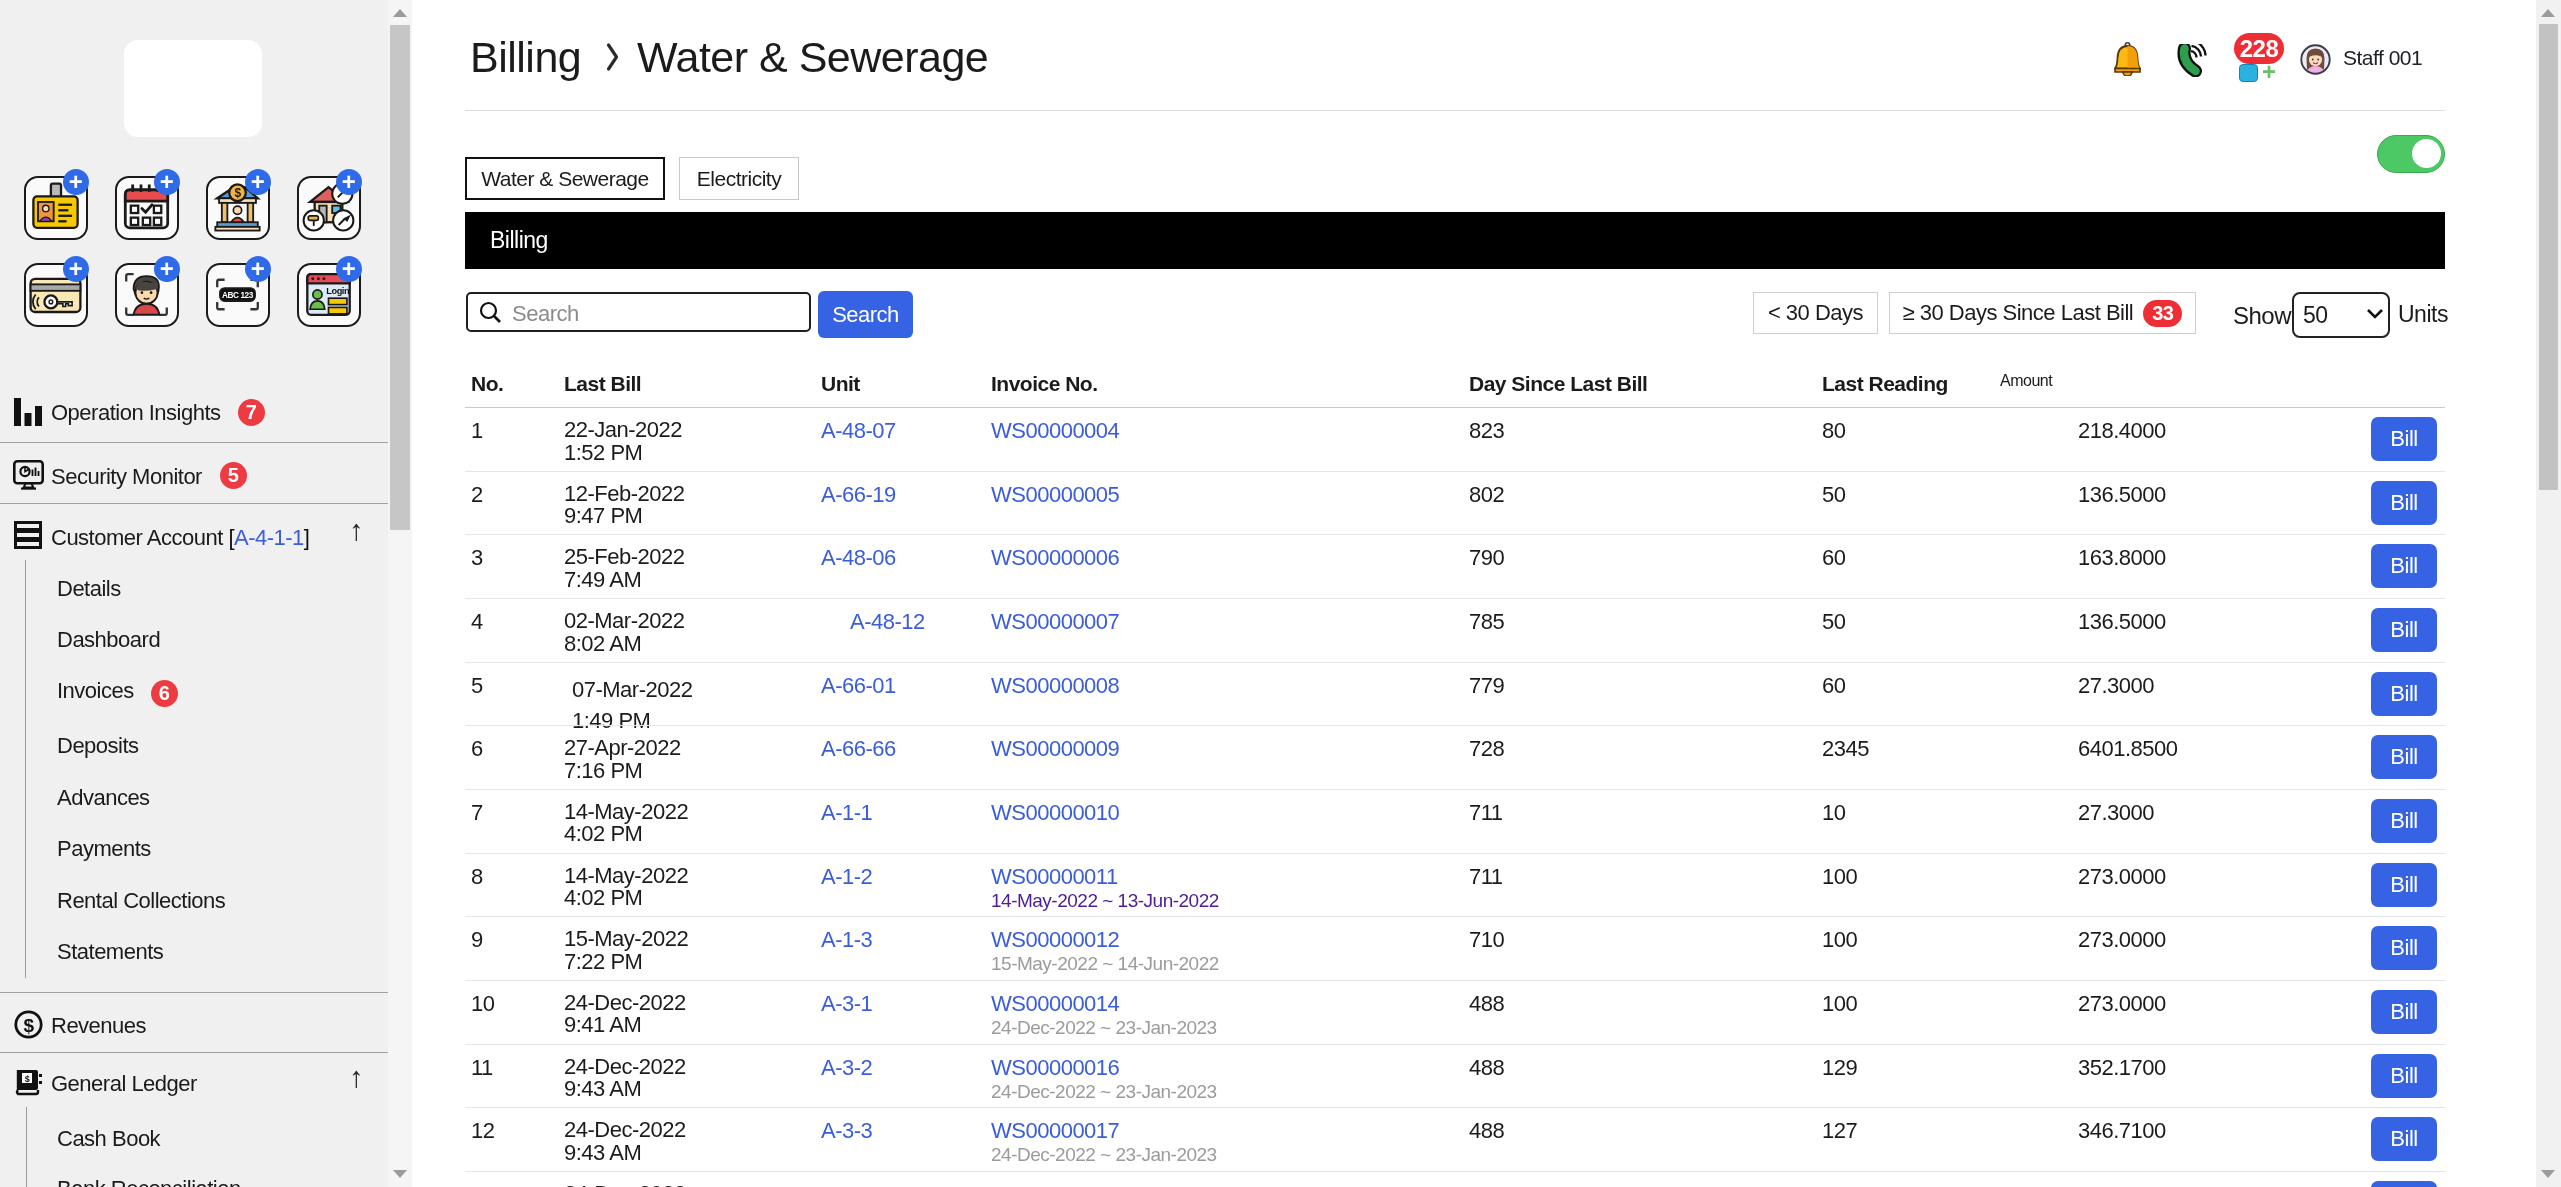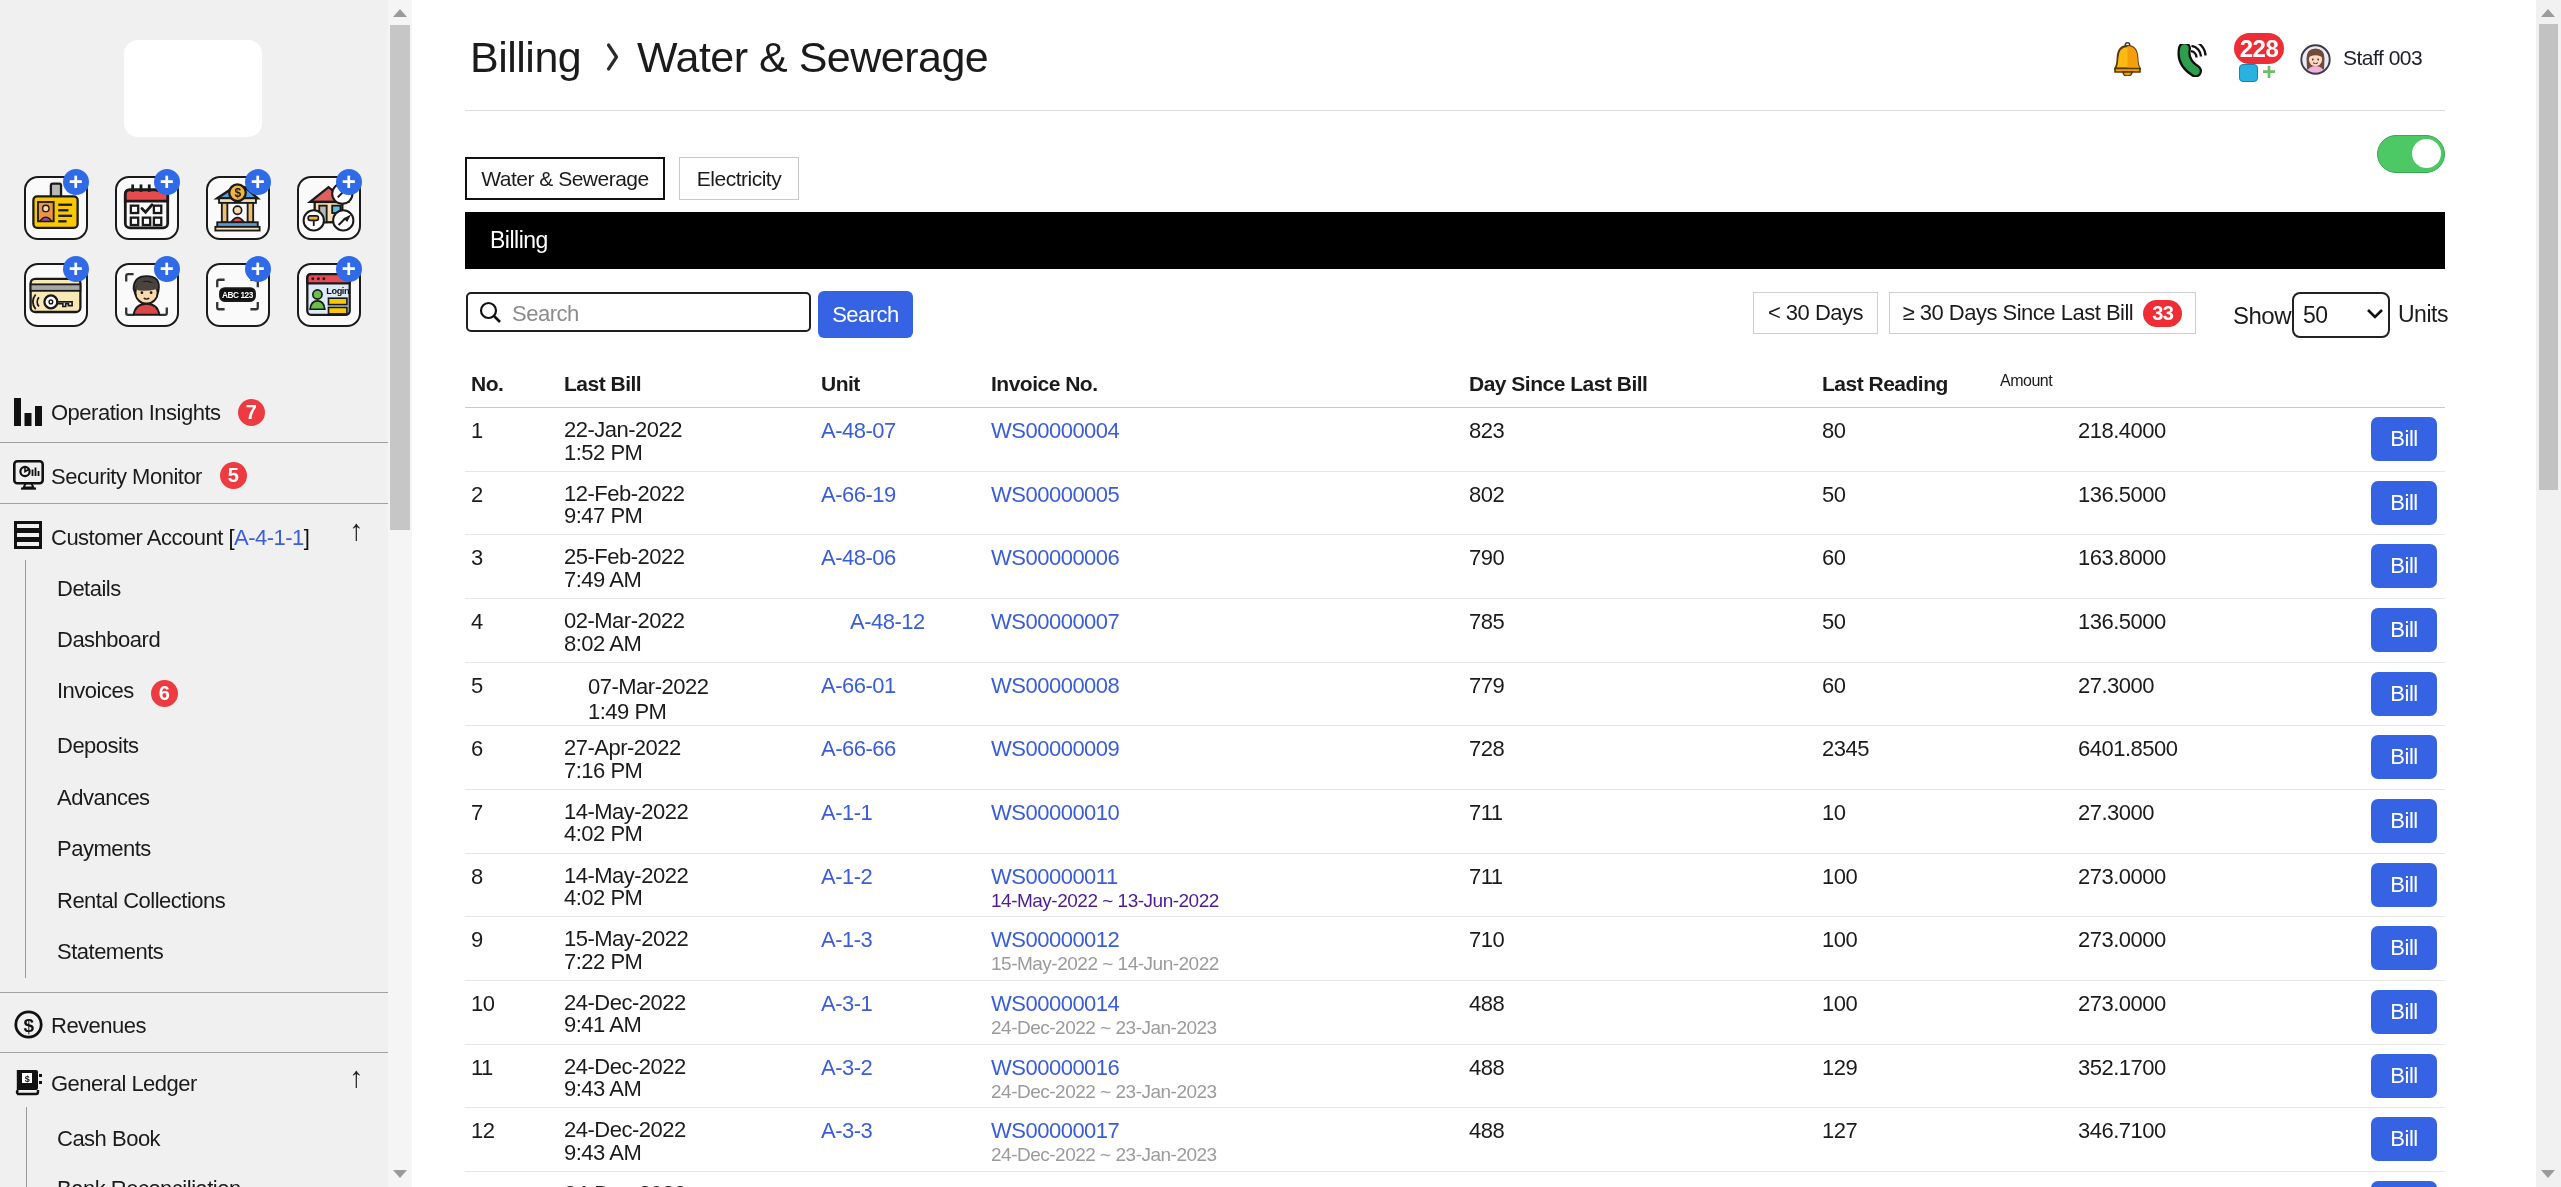--- a/index.html
+++ b/index.html
@@ -204,21 +204,21 @@
 <path d="M15.5 4.5 q9 0 9 10 l-.5 11 h-17 l-.5-11 q0-10 9-10 z" fill="#6d4c3a"></path>
 <circle cx="15.5" cy="15.5" r="6.6" fill="#fbd9c1"></circle>
 <path d="M8.6 13.5 q-.5-8 6.9-8 q7.4 0 6.9 8 l-1.4-.9 q-5.5-2.5-11 0 z" fill="#6d4c3a"></path>
 <circle cx="12.8" cy="15.5" r="0.9" fill="#4a3123"></circle>
         <circle cx="18.2" cy="15.5" r="0.9" fill="#4a3123"></circle>
 <path d="M13 18.8 q2.5 1.8 5 0" fill="none" stroke="#4a3123" stroke-width="1"></path>
 <path d="M6 31 q1.5-9 9.5-9 q8 0 9.5 9 z" fill="#f0b0e0"></path>
 </g>
 <circle cx="15.5" cy="15.5" r="14.2" fill="none" stroke="#3b3b4a" stroke-width="1.9"></circle>
     </svg>
-<div class="abs" style="left:2343px;top:46px;font-size:21px;color:#20222a;">Staff 003</div>
+<div class="abs" style="left:2343px;top:46px;font-size:21px;color:#20222a;">Staff 001</div>
 <div class="abs" style="left:2377px;top:135px;width:68px;height:38px;border-radius:19px;background:#4cc964;border:1.5px solid #3aa850;"></div>
 <div class="abs" style="left:2412px;top:139px;width:29px;height:29px;border-radius:50%;background:#fff;"></div>
 <div class="abs" style="left:465px;top:157px;width:200px;height:43px;border:2px solid #111;background:#fff;display:flex;align-items:center;justify-content:center;font-size:21px;">Water &amp; Sewerage</div>
 <div class="abs" style="left:679px;top:157px;width:120px;height:43px;border:1px solid #c9c9c9;background:#fff;display:flex;align-items:center;justify-content:center;font-size:21px;">Electricity</div>
 <div class="abs" style="left:465px;top:212px;width:1980px;height:57px;background:#000;color:#fff;font-size:23px;display:flex;align-items:center;padding-left:25px;">Billing</div>
 <div class="abs" style="left:466px;top:292px;width:345px;height:40px;border:2px solid #1f1f1f;border-radius:5px;background:#fff;"></div>
 <svg class="abs" style="left:479px;top:301px;" width="23" height="23" viewBox="0 0 23 23">
 <circle cx="9.5" cy="9.5" r="7.5" fill="none" stroke="#111" stroke-width="2.2"></circle>
 <line x1="15" y1="15" x2="21" y2="21" stroke="#111" stroke-width="2.6"></line>
     </svg>
@@ -271,21 +271,21 @@
 <div class="abs" style="left:471px;top:609.0px;font-size:22px;">4</div>
 <div class="abs" style="left:564px;top:610.0px;font-size:22px;line-height:22.5px;">02-Mar-2022<br>8:02 AM</div>
 <div class="abs lnk" style="left:850px;top:609.0px;font-size:22px;">A-48-12</div>
 <div class="abs lnk" style="left:991px;top:609.0px;font-size:22px;">WS00000007</div>
 <div class="abs" style="left:1469px;top:609.0px;font-size:22px;">785</div>
 <div class="abs" style="left:1822px;top:609.0px;font-size:22px;">50</div>
 <div class="abs" style="left:2078px;top:609.0px;font-size:22px;">136.5000</div>
 <div class="abs" style="left:2371px;top:608.0px;width:66px;height:44px;border-radius:7px;background:#3563e4;color:#fff;font-size:22px;display:flex;align-items:center;justify-content:center;">Bill</div>
 <div class="abs" style="left:465px;top:661.6px;width:1980px;height:1px;background:#e6e6e6;"></div>
 <div class="abs" style="left:471px;top:672.6px;font-size:22px;">5</div>
-<div class="abs" style="left:588px;top:673.6px;font-size:22px;line-height:25px;">07-Mar-2022<br>1:49 PM</div>
+<div class="abs" style="left:572px;top:673.6px;font-size:22px;line-height:31px;">07-Mar-2022<br>1:49 PM</div>
 <div class="abs lnk" style="left:821px;top:672.6px;font-size:22px;">A-66-01</div>
 <div class="abs lnk" style="left:991px;top:672.6px;font-size:22px;">WS00000008</div>
 <div class="abs" style="left:1469px;top:672.6px;font-size:22px;">779</div>
 <div class="abs" style="left:1822px;top:672.6px;font-size:22px;">60</div>
 <div class="abs" style="left:2078px;top:672.6px;font-size:22px;">27.3000</div>
 <div class="abs" style="left:2371px;top:671.6px;width:66px;height:44px;border-radius:7px;background:#3563e4;color:#fff;font-size:22px;display:flex;align-items:center;justify-content:center;">Bill</div>
 <div class="abs" style="left:465px;top:725.2px;width:1980px;height:1px;background:#e6e6e6;"></div>
 <div class="abs" style="left:471px;top:736.2px;font-size:22px;">6</div>
 <div class="abs" style="left:564px;top:737.2px;font-size:22px;line-height:22.5px;">27-Apr-2022<br>7:16 PM</div>
 <div class="abs lnk" style="left:821px;top:736.2px;font-size:22px;">A-66-66</div>

